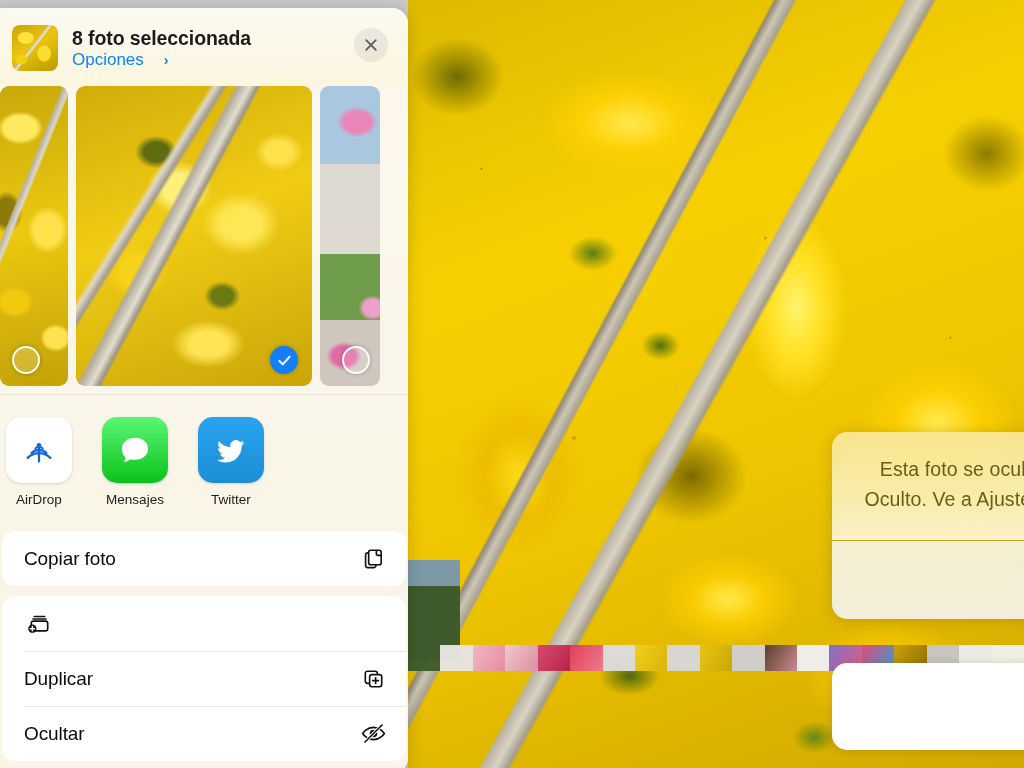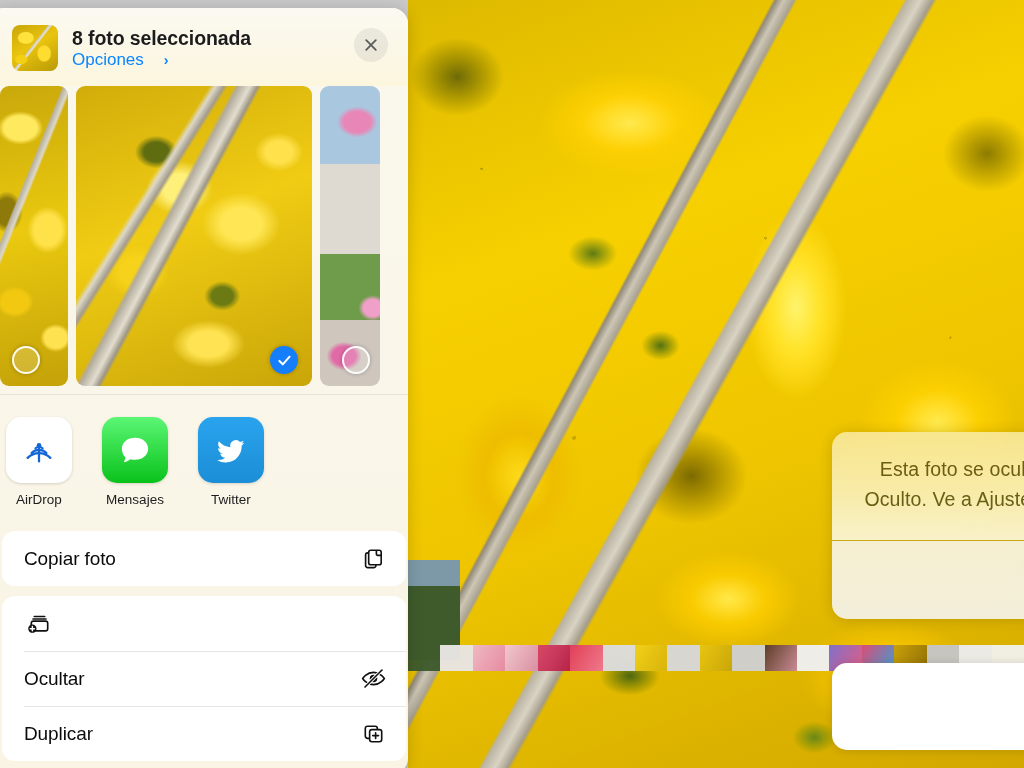--- a/index.html
+++ b/index.html
@@ -370,35 +370,35 @@
           <svg viewBox="0 0 28 28">
             <path d="M8.5 6.8h11" stroke="#111" stroke-width="1.6" stroke-linecap="round"></path>
             <path d="M7.2 9.4h13.6" stroke="#111" stroke-width="1.6" stroke-linecap="round"></path>
             <rect x="5.5" y="11.6" width="17" height="10" rx="2.2" fill="none" stroke="#111" stroke-width="1.7"></rect>
             <circle cx="6.6" cy="19.4" r="4.3" fill="#111"></circle>
             <path d="M6.6 17.2v4.4M4.4 19.4h4.4" stroke="#fff" stroke-width="1.5" stroke-linecap="round"></path>
           </svg>
         </div>
       </div>
       <div class="row">
+        <div class="row-label">Duplicar</div>
+        <div class="row-icon">
+          <svg viewBox="0 0 28 28">
+            <rect x="5.5" y="6.5" width="12.5" height="12.5" rx="2.3" fill="none" stroke="#111" stroke-width="1.7"></rect>
+            <rect x="10" y="10" width="12.5" height="12.5" rx="2.3" fill="#fff" stroke="#111" stroke-width="1.7"></rect>
+            <path d="M16.2 13.2v6M13.2 16.2h6" stroke="#111" stroke-width="1.7" stroke-linecap="round"></path>
+          </svg>
+        </div>
+      </div>
+      <div class="row">
         <div class="row-label">Ocultar</div>
         <div class="row-icon">
           <svg viewBox="0 0 28 28">
             <path d="M2.8 14S6.8 7.6 14 7.6 25.2 14 25.2 14 21.2 20.4 14 20.4 2.8 14 2.8 14z" fill="none" stroke="#111" stroke-width="1.7"></path>
             <circle cx="14" cy="14" r="3.9" fill="#111"></circle>
             <path d="M5.2 22.8 22.8 5.2" stroke="#fff" stroke-width="3.4" stroke-linecap="round"></path>
             <path d="M5.2 22.8 22.8 5.2" stroke="#111" stroke-width="1.7" stroke-linecap="round"></path>
           </svg>
         </div>
       </div>
-      <div class="row">
-        <div class="row-label">Duplicar</div>
-        <div class="row-icon">
-          <svg viewBox="0 0 28 28">
-            <rect x="5.5" y="6.5" width="12.5" height="12.5" rx="2.3" fill="none" stroke="#111" stroke-width="1.7"></rect>
-            <rect x="10" y="10" width="12.5" height="12.5" rx="2.3" fill="#fff" stroke="#111" stroke-width="1.7"></rect>
-            <path d="M16.2 13.2v6M13.2 16.2h6" stroke="#111" stroke-width="1.7" stroke-linecap="round"></path>
-          </svg>
-        </div>
-      </div>
     </div>
   </div>
 </div>
 
 </body></html>

